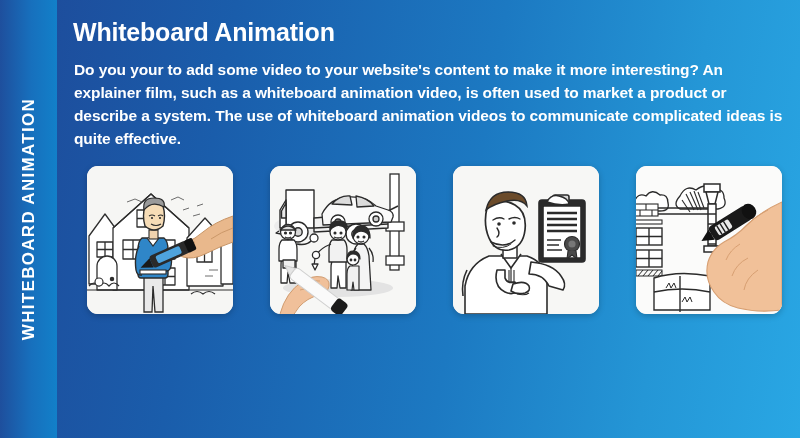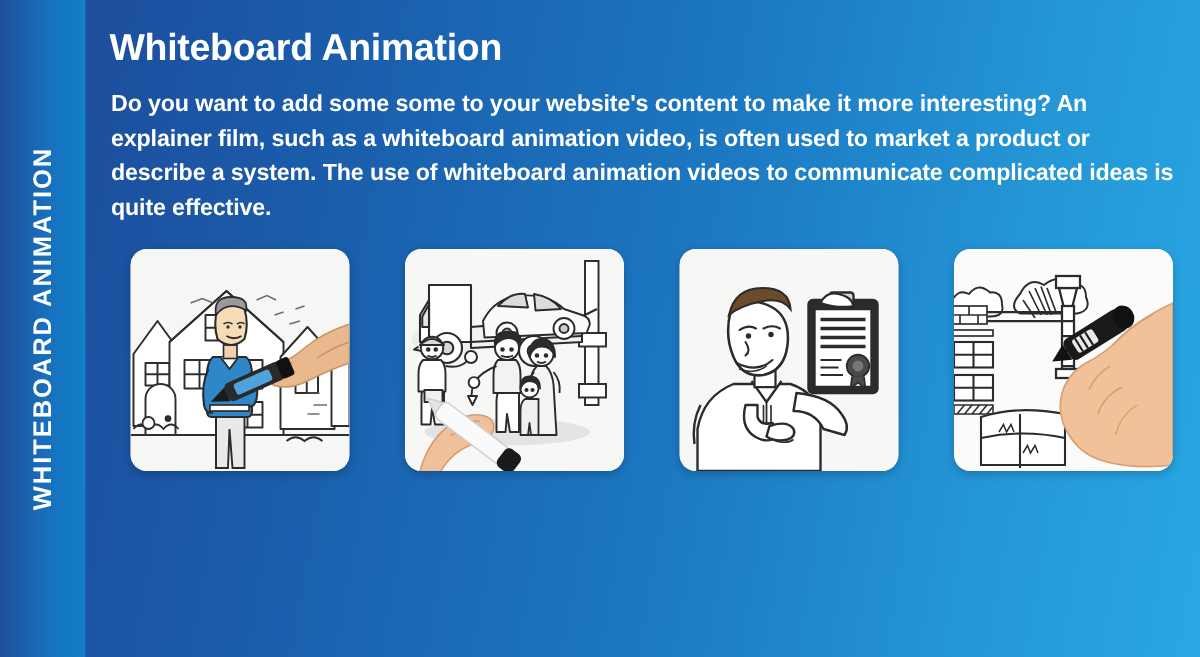--- a/index.html
+++ b/index.html
@@ -96,21 +96,21 @@
 
   <div class="side-strip">
     <div class="side-label">WHITEBOARD ANIMATION</div>
   </div>
 
   <div class="panel">
     <div class="content">
 
       <h1 class="title">Whiteboard Animation</h1>
 
-      <p class="body-copy">Do you want to add some some to your website's content to make it more interesting? An explainer film, such as a whiteboard animation video, is often used to market a product or describe a system. The use of whiteboard animation videos to communicate complicated ideas is quite effective.</p>
+      <p class="body-copy">Do you your to add some video to your website's content to make it more interesting? An explainer film, such as a whiteboard animation video, is often used to market a product or describe a system. The use of whiteboard animation videos to communicate complicated ideas is quite effective.</p>
 
       <div class="thumb-row">
 
         <div class="thumb">
           <svg viewBox="0 0 146 148" xmlns="http://www.w3.org/2000/svg">
             <rect x="0" y="0" width="146" height="148" fill="#f6f6f4"></rect>
             <g stroke="#2e2e2e" stroke-width="1.3" fill="#ffffff" stroke-linejoin="round">
 
               <path d="M2 70 L18 48 L34 70 L34 118 L2 118 Z"></path>
               <rect x="10" y="76" width="16" height="15"></rect>

